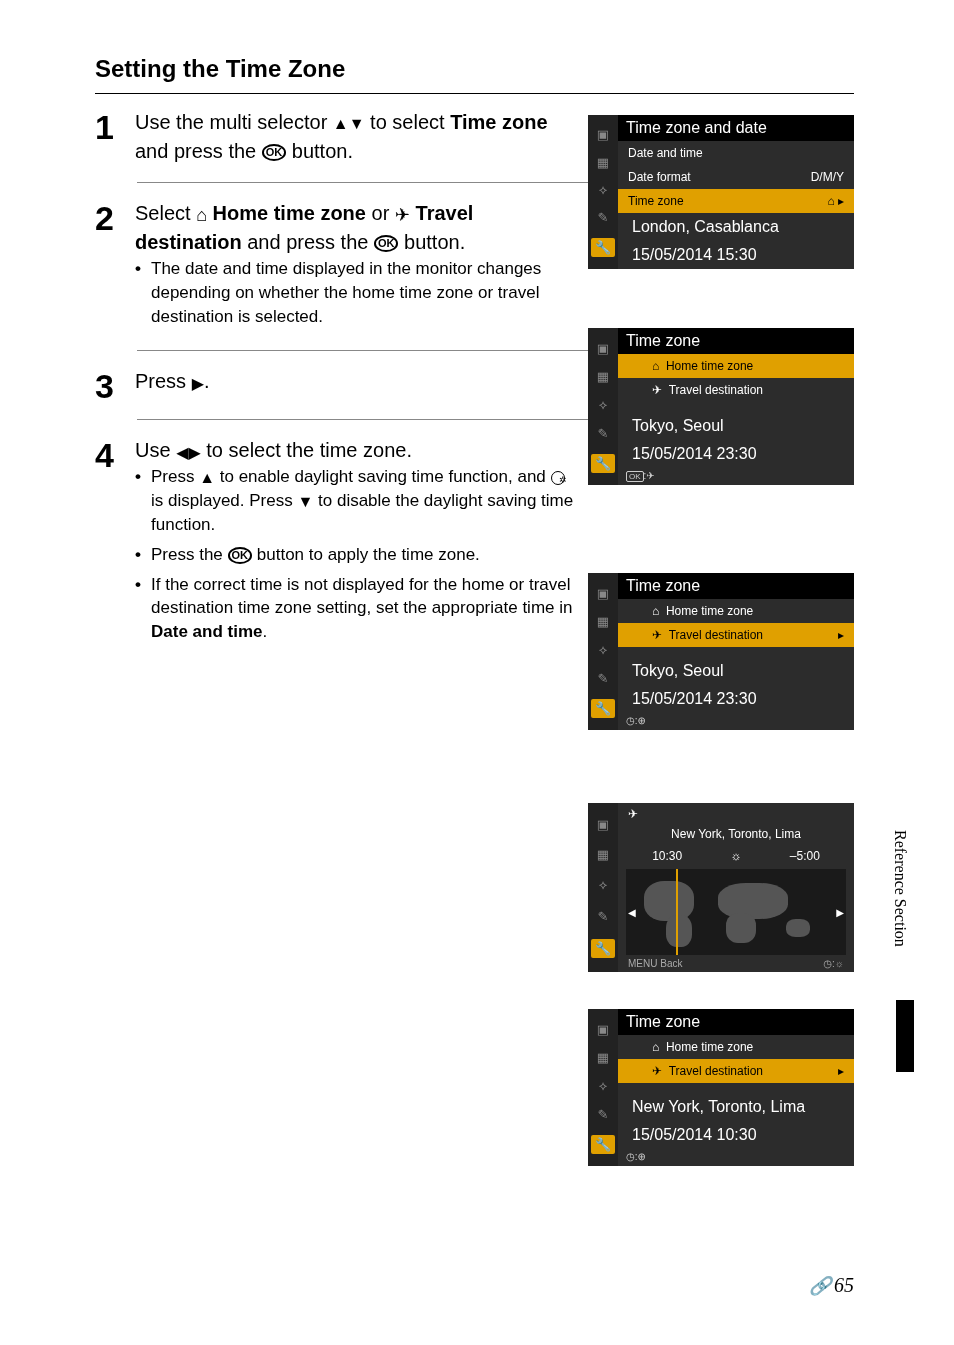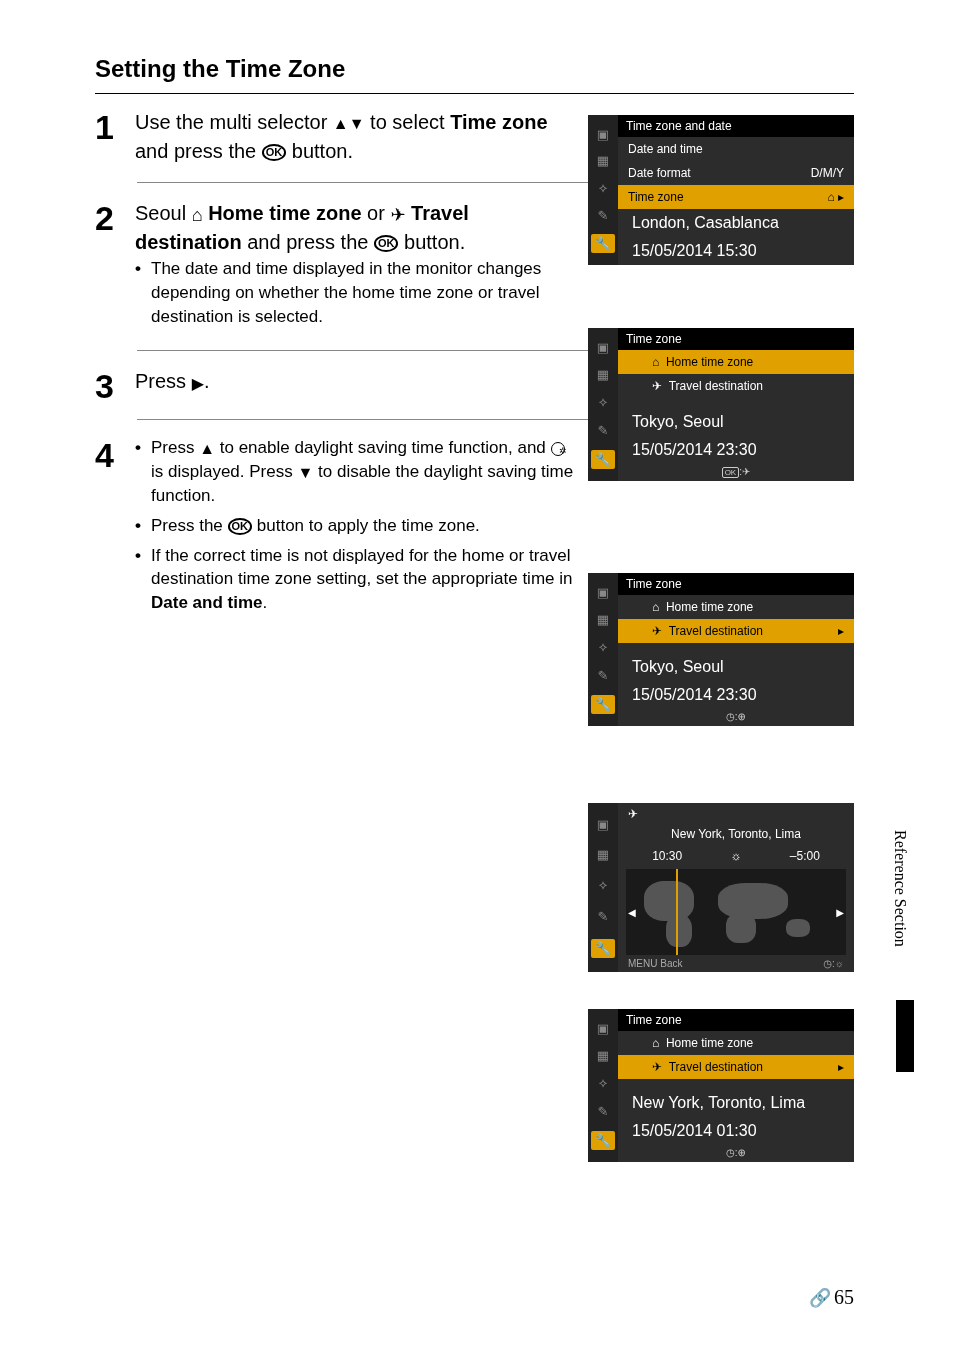--- a/index.html
+++ b/index.html
@@ -35,43 +35,43 @@
   .scr1 { top: 115px; }
   .scr2 { top: 328px; }
   .scr3 { top: 573px; }
   .scr4a { top: 803px; }
   .scr4b { top: 1009px; }
 
   .screen { width: 266px; background: #2c2c2c; display: flex; font-size: 12px; color: #fff; }
   .sidebar { width: 30px; background: #222; display: flex; flex-direction: column; align-items: center; justify-content: space-around; padding: 6px 0; font-size: 13px; color: #888; }
   .sidebar .active { background: #e0a000; color: #000; border-radius: 2px; padding: 2px 4px; }
   .content { flex: 1; padding: 0; }
-  .titlebar { background: #000; padding: 4px 8px; font-size: 12px; }
+  .titlebar { background: #000; padding: 4px 8px; font-size: 16px; }
   .row { padding: 5px 10px; display: flex; justify-content: space-between; align-items: center; font-size: 12px; border-bottom: 0px solid #444; }
   .row.sel { background: #e0a000; color: #000; }
   .row.idt { padding-left: 34px; }
   .row .ricon { font-size: 12px; }
   .subrow { padding: 5px 14px; font-size: 16px; }
-  .foot { text-align: center; padding: 2px 8px 4px; font-size: 10px; color: #ccc; }
+  .foot { text-align: left; padding: 2px 8px 4px; font-size: 10px; color: #ccc; }
   .foot .ok-mini { border: 1px solid #ccc; border-radius: 2px; font-size: 8px; padding: 0 2px; }
 
   .mapscreen .maparea { height: 86px; background: #1a1a1a; position: relative; margin: 0 8px; }
   .mapscreen .maparea:before,
   .mapscreen .maparea:after { position: absolute; top: 50%; transform: translateY(-50%); color: #fff; font-size: 10px; }
   .mapscreen .maparea:before { content: "◀"; left: 2px; }
   .mapscreen .maparea:after { content: "▶"; right: 2px; }
   .mapscreen .mapcity { text-align: center; padding: 6px; font-size: 12px; }
   .mapscreen .maptime { display: flex; justify-content: space-around; padding: 2px 10px 6px; font-size: 12px; }
   .mapscreen .back { padding: 3px 10px; font-size: 10px; color: #aaa; display:flex; justify-content: space-between;}
   .mapscreen .planeicon { text-align: left; padding: 4px 10px 0; }
 
   .side-label { position: absolute; right: 45px; top: 830px; writing-mode: vertical-rl; font-size: 16px; font-family: Georgia, serif; }
   .side-tab { position: absolute; right: 40px; top: 1000px; width: 18px; height: 72px; background: #000; }
 
-  .page-footer { position: absolute; bottom: 36px; right: 100px; font-family: Georgia, serif; font-size: 20px; }
+  .page-footer { position: absolute; bottom: 48px; right: 100px; font-style: italic; font-family: Georgia, serif; font-size: 20px; }
   .page-footer .link { font-size: 18px; margin-right: 2px; }
 
   
   .continent { position: absolute; background: #555; border-radius: 40%; }
 </style>
 </head>
 <body>
 
 <div class="page">
   <div class="section-title">Setting the Time Zone</div>
@@ -115,21 +115,21 @@
   </div>
 
   <div class="sep-wrap">
       <hr class="thin">
     </div>
 
   <div class="step">
     <div class="step-num">2</div>
     <div class="step-body">
       <div class="main">
-        <span>Seoul </span><span class="icn home">⌂</span><span class="bold"> Home time zone</span><span> or </span><span class="icn plane">✈</span>
+        <span>Select </span><span class="icn home">⌂</span><span class="bold"> Home time zone</span><span> or </span><span class="icn plane">✈</span>
         <span class="bold"> Travel destination</span><span> and press the </span><span class="ok-btn">OK</span><span> button.</span>
       </div>
       <ul>
         <li>The date and time displayed in the monitor changes depending on whether the home time zone or travel destination is selected.</li>
       </ul>
     </div>
   </div>
 
   <div class="screens scr2">
     <div class="screen">
@@ -195,20 +195,23 @@
     </div>
   </div>
 
   <div class="sep-wrap">
       <hr class="thin">
     </div>
 
   <div class="step">
     <div class="step-num">4</div>
     <div class="step-body">
+      <div class="main">
+        <span>Use </span><span class="icn tri-l">◀</span><span class="icn tri-r">▶</span><span> to select the time zone.</span>
+      </div>
       <ul>
         <li>
           <span>Press </span><span class="icn tri-u">▲</span><span> to enable daylight saving time function, and </span><span class="dst"></span><span> is displayed. Press </span><span class="icn tri-d">▼</span><span> to disable the daylight saving time function.</span>
         </li>
         <li>
           <span>Press the </span><span class="ok-btn">OK</span><span> button to apply the time zone.</span>
         </li>
         <li>
           <span>If the correct time is not displayed for the home or travel destination time zone setting, set the appropriate time in </span><span class="bold">Date and time</span><span>.</span>
         </li>
@@ -262,21 +265,21 @@
         <div class="titlebar">Time zone</div>
         <div class="row idt">
             <span><span>⌂&nbsp;&nbsp;</span><span>Home time zone</span></span>
           </div>
         <div class="row sel idt">
             <span><span>✈&nbsp;&nbsp;</span><span>Travel destination</span></span>
             <span class="ricon">▸</span>
           </div>
         <div class="row" style="height:8px"></div>
         <div class="subrow">New York, Toronto, Lima</div>
-        <div class="subrow">15/05/2014  01:30</div>
+        <div class="subrow">15/05/2014  10:30</div>
         <div class="foot"><span>◷</span><span>:</span><span>⊕</span></div>
       </div>
     </div>
   </div>
 
   <div class="side-label">Reference Section</div>
   <div class="side-tab"></div>
 
   <div class="page-footer">
     <span class="link">🔗</span><span>65</span>

